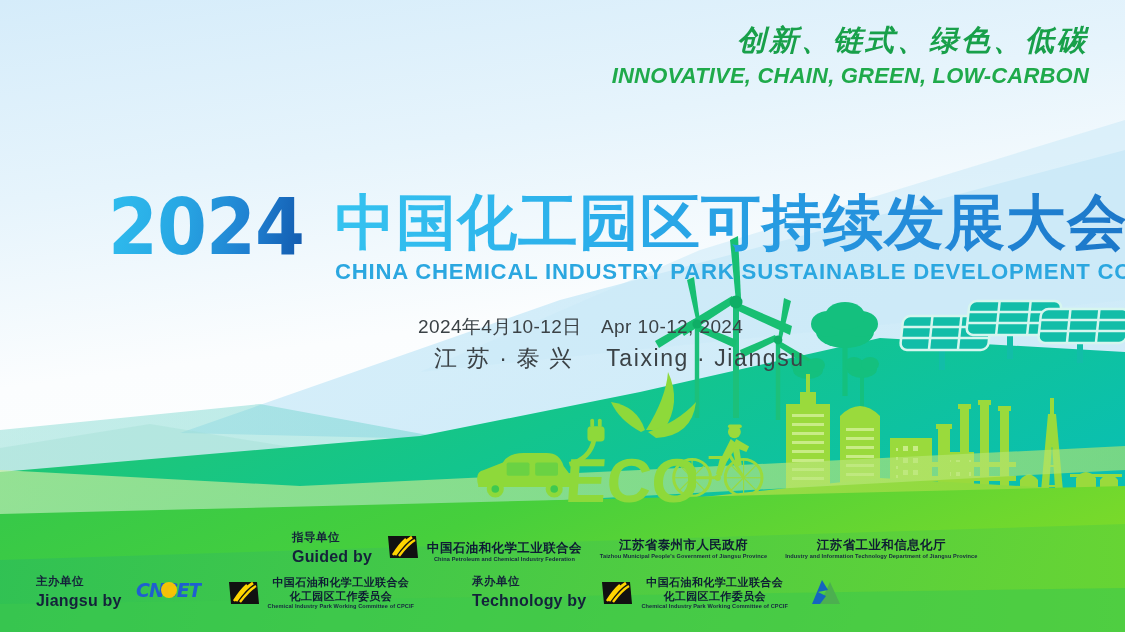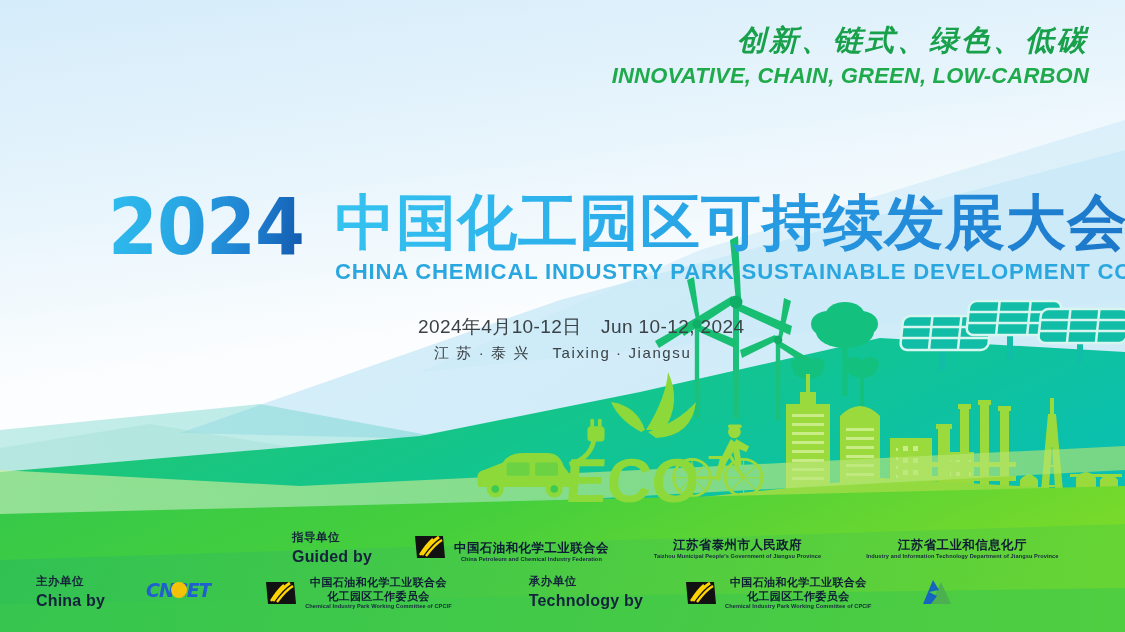--- a/index.html
+++ b/index.html
@@ -91,31 +91,31 @@
   }
 
   .meta {
     position: absolute;
     left: 418px;
     top: 312px;
     color: #3b4246;
     line-height: 1.55;
   }
   .meta-date { font-size: 19px; letter-spacing: 0.4px; white-space: nowrap; }
-  .meta-place { font-size: 15px; letter-spacing: 1.6px; white-space: nowrap; margin-left: 16px; }
+  .meta-place { font-size: 23px; letter-spacing: 1.6px; white-space: nowrap; margin-left: 16px; }
 
   
   .sponsor-bar {
     position: absolute;
     left: 0;
     bottom: 0;
     width: 100%;
     height: 118px;
   }
-  .sponsor-row { position: absolute; display: flex; align-items: center; gap: 27px; }
+  .sponsor-row { position: absolute; display: flex; align-items: center; }
   .row-guided { left: 292px; top: 16px; }
   .row-hosted { left: 36px; top: 60px; }
 
   .role {
     color: #14223a;
     line-height: 1.35;
     margin-right: 14px;
     white-space: nowrap;
   }
   .role-cn { font-size: 11.5px; font-weight: 700; letter-spacing: 0.5px; }
@@ -448,21 +448,21 @@
 
   <div class="title-row">
     <div class="year">2024</div>
     <div class="title-main">
       <div class="title-cn">中国化工园区可持续发展大会</div>
       <div class="title-en">CHINA CHEMICAL INDUSTRY PARK SUSTAINABLE DEVELOPMENT CONFERENCE</div>
     </div>
   </div>
 
   <div class="meta">
-    <div class="meta-date">2024年4月10-12日　Jun 10-12, 2024</div>
+    <div class="meta-date">2024年4月10-12日　Apr 10-12, 2024</div>
     <div class="meta-place">江 苏 · 泰 兴　 Taixing · Jiangsu</div>
   </div>
 
   <svg style="position:absolute;left:566px;top:444px;" width="130" height="76" xmlns="http://www.w3.org/2000/svg">
     <text x="2" y="58" font-family="Liberation Sans, sans-serif" font-size="62" font-weight="900" fill="#8ed93a" transform="skewX(-4)">ECO</text>
   </svg>
 
   <div class="sponsor-bar">
 
     <div class="sponsor-row row-guided">
@@ -497,21 +497,21 @@
         <span class="org-text">
           <span class="org-cn" style="display:block">江苏省工业和信息化厅</span>
           <span class="org-en" style="display:block">Industry and Information Technology Department of Jiangsu Province</span>
         </span>
       </div>
     </div>
 
     <div class="sponsor-row row-hosted">
       <div class="role">
         <div class="role-cn">主办单位</div>
-        <div class="role-en">China by</div>
+        <div class="role-en">Jiangsu by</div>
       </div>
 
       <div class="org">
         <span class="org-logo">
           <svg width="66" height="22" viewBox="0 0 66 22" xmlns="http://www.w3.org/2000/svg">
             <text x="0" y="17" class="cncet-text" fill="#1f5fd0" font-family="DejaVu Sans, sans-serif" font-size="19" font-weight="900" font-style="italic">CNCET</text>
             <circle cx="33" cy="10" r="8" fill="#ffc400" opacity="0.95"></circle>
             <text x="0" y="17" fill="#1f5fd0" font-family="DejaVu Sans, sans-serif" font-size="19" font-weight="900" font-style="italic" opacity="0"></text>
           </svg>
         </span>
@@ -527,21 +527,21 @@
             <path d="M13,22 q9,-12 16,-16" stroke="#ffd400" stroke-width="2.4" fill="none"></path>
           </svg>
         </span>
         <span class="org-text">
           <span class="org-cn two" style="display:block">中国石油和化学工业联合会</span>
           <span class="org-cn two" style="display:block">化工园区工作委员会</span>
           <span class="org-en" style="display:block">Chemical Industry Park Working Committee of CPCIF</span>
         </span>
       </div>
 
-      <div class="role" style="margin-left:32px">
+      <div class="role" style="margin-left:40px">
         <div class="role-cn">承办单位</div>
         <div class="role-en">Technology by</div>
       </div>
 
       <div class="org">
         <span class="org-logo">
           <svg width="34" height="26" viewBox="0 0 34 26" xmlns="http://www.w3.org/2000/svg">
             <path d="M2,2 L30,2 L32,24 L4,24 Z" fill="#111111"></path>
             <path d="M9,21 q9,-13 17,-18" stroke="#ffd400" stroke-width="3" fill="none"></path>
             <path d="M7,21 q7,-11 13,-16" stroke="#ffd400" stroke-width="2.4" fill="none"></path>

